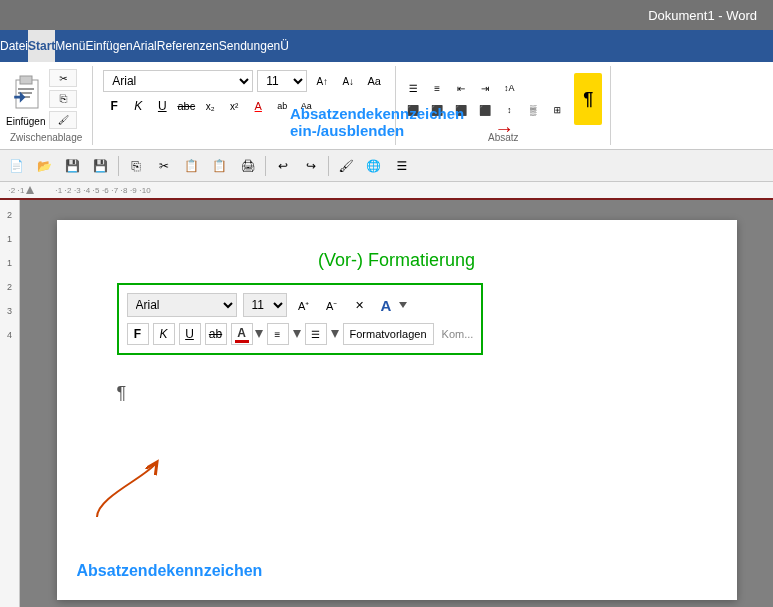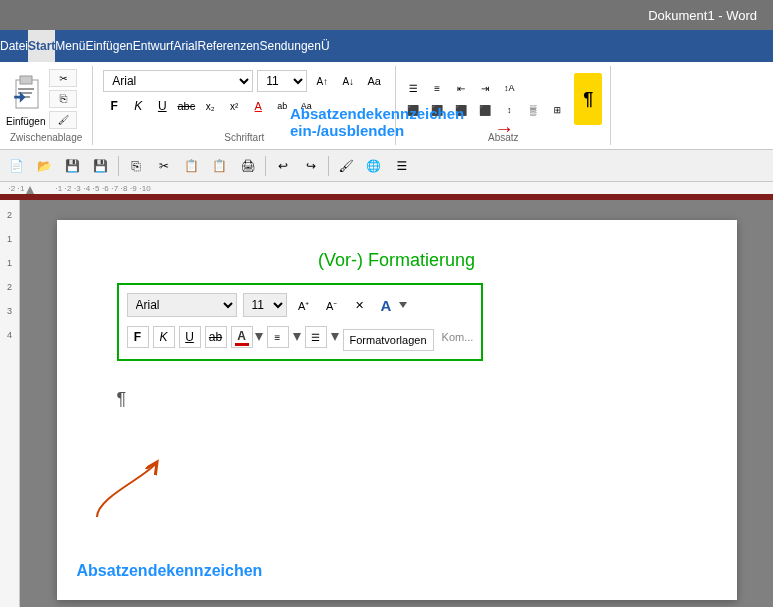--- a/index.html
+++ b/index.html
@@ -168,21 +168,21 @@
     .qt-separator {
       width: 1px;
       height: 20px;
       background: #c0c0c0;
       margin: 0 2px;
     }
 
     
     .ruler {
       background: #f5f5f5;
-      border-bottom: 6px solid #7f1d1d;
+      border-bottom: 2px solid #7f1d1d;
       height: 18px;
       display: flex;
       align-items: center;
       padding-left: 30px;
       font-size: 9px;
       color: #666;
       overflow: hidden;
       position: relative;
     }
 
@@ -298,21 +298,20 @@
 
 <div class="title-bar">
   <span>Dokument1 - Word</span>
 </div>
 
 <div class="ribbon-tabs">
   <div class="ribbon-tab">Datei</div>
   <div class="ribbon-tab active">Start</div>
   <div class="ribbon-tab">Menü</div>
   <div class="ribbon-tab">Einfügen</div>
-  <div class="ribbon-tab">Entwurf</div>
   <div class="ribbon-tab">Arial</div>
   <div class="ribbon-tab">Referenzen</div>
   <div class="ribbon-tab">Sendungen</div>
   <div class="ribbon-tab">Ü</div>
 </div>
 
 <div class="ribbon-body">
 
   <div style="display:flex;flex-direction:column;border-right:1px solid #d0d0d0;padding:2px 6px;min-width:80px;">
     <div style="display:flex;align-items:center;flex:1;gap:4px;">
@@ -359,21 +358,20 @@
         <button class="font-btn">
             <span class="strikethrough">abc</span>
           </button>
         <button class="font-btn" style="font-size:10px;">x₂</button>
         <button class="font-btn" style="font-size:10px;">x²</button>
         <button class="font-btn" style="font-size:11px; color:#cc0000; text-decoration: underline; text-decoration-color: red;">A</button>
         <button class="font-btn" style="font-size:9px;">ab</button>
         <button class="font-btn" style="font-size:9px;">Aa</button>
       </div>
     </div>
-    <div class="ribbon-group-label">Schriftart</div>
   </div>
 
   <div style="display:flex;flex-direction:column;border-right:1px solid #d0d0d0;padding:2px 6px;min-width:160px;">
     <div style="display:flex;flex:1;align-items:center;">
 
       <div style="display:flex;flex-direction:column;gap:2px;">
         <div style="display:flex;gap:2px;">
           <button class="para-btn">☰</button>
           <button class="para-btn">≡</button>
           <button class="para-btn">⇤</button>
@@ -490,21 +488,21 @@
           </span>
           <button class="mini-btn" style="font-size:10px;">≡</button>
           <svg width="8" height="8">
               <polygon points="0,0 8,0 4,8" fill="#555"></polygon>
             </svg>
           <button class="mini-btn" style="font-size:10px;">☰</button>
           <svg width="8" height="8">
               <polygon points="0,0 8,0 4,8" fill="#555"></polygon>
             </svg>
 
-          <button class="mini-btn" style="width:auto;padding:0 6px;font-size:11px;margin-top:6px;">Formatvorlagen</button>
+          <button class="mini-btn" style="width:auto;padding:0 6px;font-size:11px;">Formatvorlagen</button>
           <span style="font-size:11px;color:#888;margin-left:4px;text-align:center;">Kom...</span>
         </div>
       </div>
 
       
       <div style="position:relative;margin-top:8px;">
         <span class="doc-pilcrow" style="position:relative;font-size:18px;color:#555;">¶</span>
       </div>
 
       

